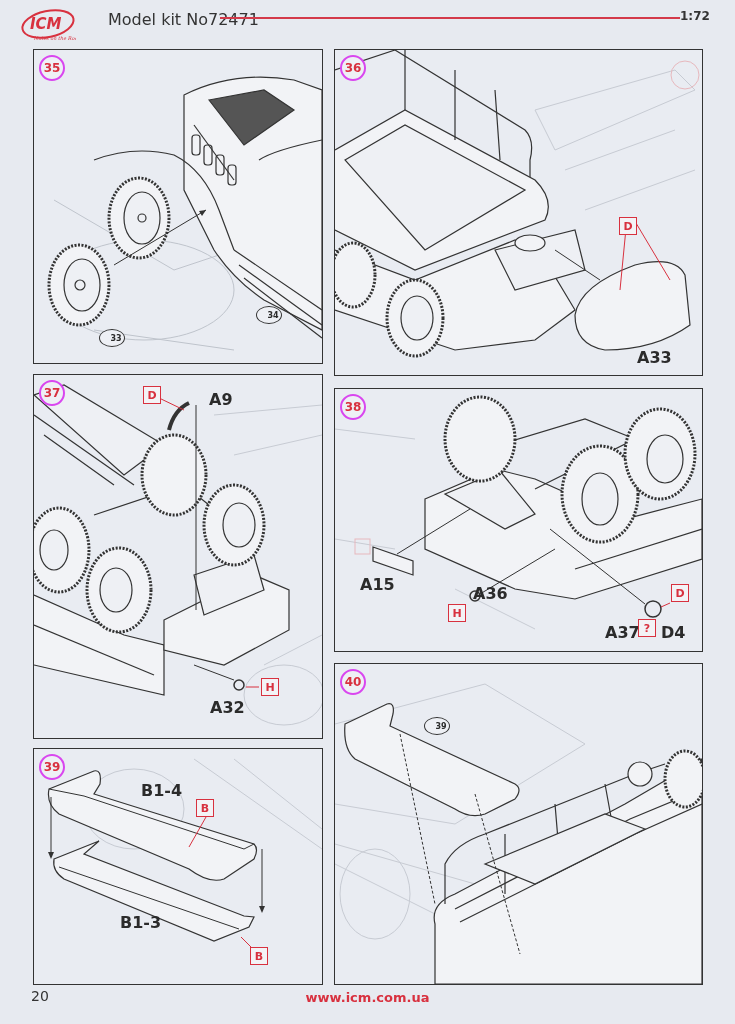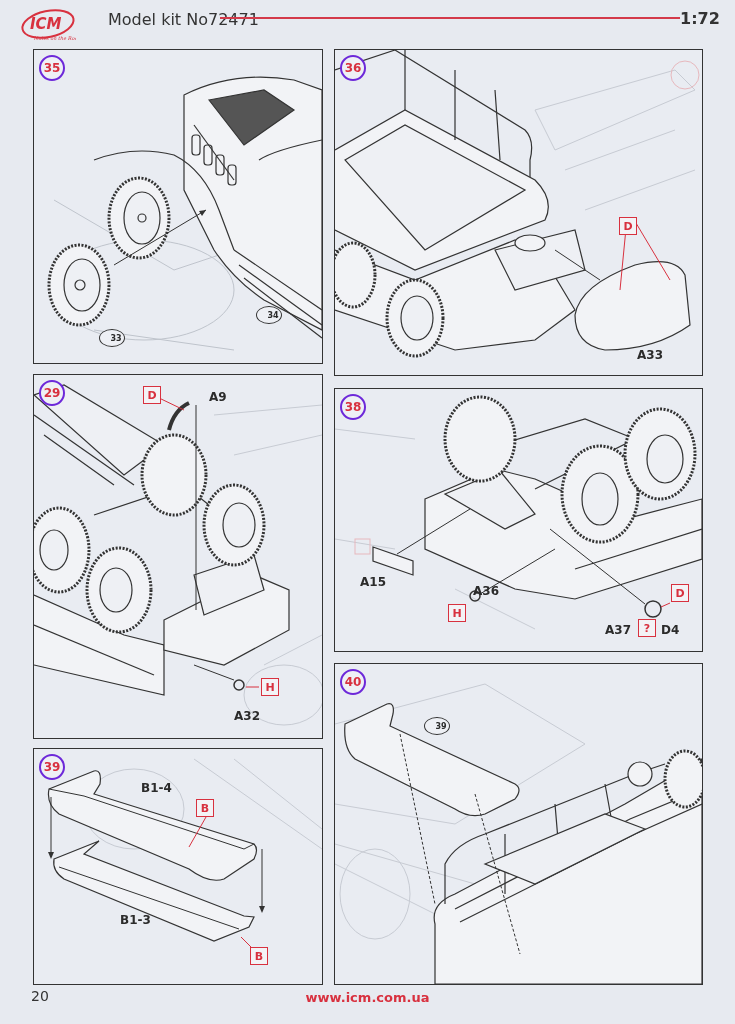--- a/index.html
+++ b/index.html
@@ -13,32 +13,32 @@
     position: absolute; left: 20px; top: 8px; width: 56px; height: 34px;
   }
   .model-kit {
     position: absolute; left: 108px; top: 10px; font-size: 16px; color: #333;
     font-family: "DejaVu Sans", sans-serif;
   }
   .header-line {
     position: absolute; left: 220px; top: 17px; width: 460px; height: 1.5px; background: #d43a4a;
   }
   .scale {
-    position: absolute; left: 680px; top: 9px; font-size: 16px; font-weight: bold; color: #333;
+    position: absolute; left: 680px; top: 9px; font-size: 12px; font-weight: bold; color: #333;
   }
   .panel {
     position: absolute; border: 1.5px solid #333; background: #e9ecf2; overflow: hidden;
   }
   .step {
-    position: absolute; left: 5px; top: 5px; width: 22px; height: 22px; border: 2px solid #6d28d9;
+    position: absolute; left: 5px; top: 5px; width: 22px; height: 22px; border: 2px solid #d946ef;
     border-radius: 50%; color: #d8313f; font-weight: bold; font-size: 12px;
     display: flex; align-items: center; justify-content: center; background: #eef0f5; z-index: 3;
   }
   .label {
-    position: absolute; font-weight: bold; font-size: 12px; color: #2b2b2b; z-index: 3;
+    position: absolute; font-weight: bold; font-size: 16px; color: #2b2b2b; z-index: 3;
     font-family: "DejaVu Sans", sans-serif;
   }
   .redbox {
     position: absolute; width: 16px; height: 16px; border: 1.5px solid #d8313f; background: #f3f3f6;
     color: #d8313f; font-weight: bold; font-size: 11px; display:flex; align-items:center; justify-content:center; z-index: 3;
   }
   .subref {
     position: absolute; width: 16px; height: 16px; border: 1px solid #333; border-radius: 50%;
     font-size: 8px; font-weight: bold; display:flex; align-items:center; justify-content:center; background: #eef0f5; z-index: 3; padding-left: 8px;
   }
@@ -150,25 +150,25 @@
       <ellipse cx="85" cy="215" rx="32" ry="42" fill="#f2f3f6" stroke-dasharray="2 1.5" stroke-width="3"></ellipse>
       <ellipse cx="82" cy="215" rx="16" ry="22" fill="#eef0f4"></ellipse>
     </g>
     <path d="M135 55 Q140 35 155 28" fill="none" stroke="#333" stroke-width="4"></path>
     <line x1="162" y1="30" x2="162" y2="235" stroke="#333" stroke-width="1"></line>
     <line x1="123" y1="22" x2="150" y2="35" stroke="#d8313f" stroke-width="1"></line>
     <circle cx="205" cy="310" r="5" fill="none" stroke="#333" stroke-width="1.5"></circle>
     <line x1="212" y1="312" x2="225" y2="312" stroke="#d8313f" stroke-width="1"></line>
     <line x1="200" y1="305" x2="160" y2="290" stroke="#333" stroke-width="1"></line>
   </svg>
-  <div class="step">29</div>
+  <div class="step">37</div>
   <div class="redbox" style="left:109px; top:11px;">D</div>
   <div class="label" style="left:175px; top:15px;">A9</div>
   <div class="redbox" style="left:227px; top:303px;">H</div>
-  <div class="label" style="left:176px; top:334px;margin-left:24px;">A32</div>
+  <div class="label" style="left:176px; top:323px;">A32</div>
 </div>
 
 <div class="panel" style="left:334px; top:388px; width:367px; height:262px;">
   <svg class="drawing" width="367" height="262">
     <g stroke="#c7cbd3" fill="none" stroke-width="1">
       <path d="M0 40 L80 50 M0 150 L60 160 M120 200 L200 240"></path>
       <rect x="20" y="150" width="15" height="15" stroke="#e7b8bd"></rect>
     </g>
     <g stroke="#333" fill="none" stroke-width="1.2">
       <path d="M90 110 L160 80 L200 90 L290 130 L367 110 L367 170 L240 210 L180 200 L90 160 Z" fill="#f2f3f6"></path>

